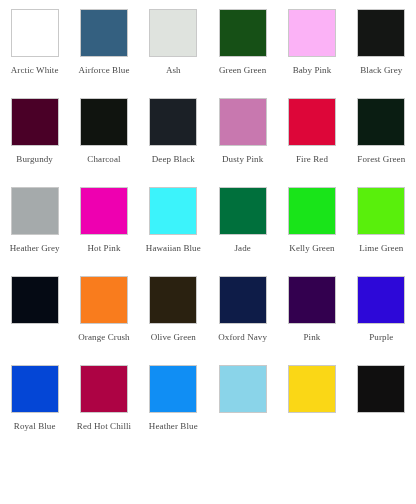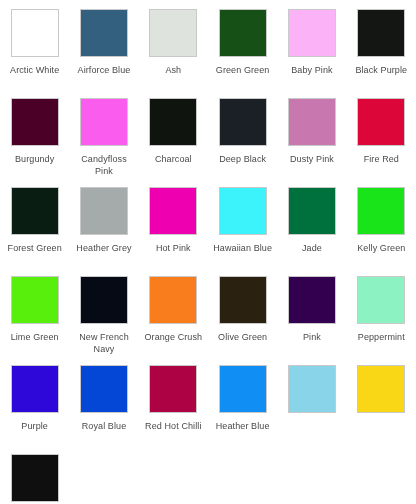--- a/index.html
+++ b/index.html
@@ -37,20 +37,21 @@
   }
   .swatch-label {
     margin-top: 7px;
     width: 66px;
     text-align: center;
     font-size: 9px;
     line-height: 12px;
     color: #4a4a4a;
     letter-spacing: 0.1px;
     word-wrap: break-word;
+    font-family: Liberation Serif, serif;
   }
 </style>
 </head>
 <body>
 
 <div id="swatch-grid">
     <div class="swatch-cell">
       <div class="swatch-chip" style="background: rgb(255, 255, 255);"></div>
       <div class="swatch-label">Arctic White</div>
     </div>
@@ -65,29 +66,25 @@
     <div class="swatch-cell">
       <div class="swatch-chip" style="background: rgb(22, 80, 22);"></div>
       <div class="swatch-label">Green Green</div>
     </div>
     <div class="swatch-cell">
       <div class="swatch-chip" style="background: rgb(251, 178, 246);"></div>
       <div class="swatch-label">Baby Pink</div>
     </div>
     <div class="swatch-cell">
       <div class="swatch-chip" style="background: rgb(20, 22, 20);"></div>
-      <div class="swatch-label">Black Purple</div>
+      <div class="swatch-label">Black Grey</div>
     </div>
     <div class="swatch-cell">
       <div class="swatch-chip" style="background: rgb(74, 0, 39);"></div>
       <div class="swatch-label">Burgundy</div>
-    </div>
-    <div class="swatch-cell">
-      <div class="swatch-chip" style="background: rgb(250, 92, 238);"></div>
-      <div class="swatch-label">Candyfloss Pink</div>
     </div>
     <div class="swatch-cell">
       <div class="swatch-chip" style="background: rgb(16, 20, 15);"></div>
       <div class="swatch-label">Charcoal</div>
     </div>
     <div class="swatch-cell">
       <div class="swatch-chip" style="background: rgb(27, 32, 38);"></div>
       <div class="swatch-label">Deep Black</div>
     </div>
     <div class="swatch-cell">
@@ -121,37 +118,36 @@
     <div class="swatch-cell">
       <div class="swatch-chip" style="background: rgb(25, 228, 25);"></div>
       <div class="swatch-label">Kelly Green</div>
     </div>
     <div class="swatch-cell">
       <div class="swatch-chip" style="background: rgb(89, 239, 12);"></div>
       <div class="swatch-label">Lime Green</div>
     </div>
     <div class="swatch-cell">
       <div class="swatch-chip" style="background: rgb(5, 10, 20);"></div>
-      <div class="swatch-label">New French Navy</div>
     </div>
     <div class="swatch-cell">
       <div class="swatch-chip" style="background: rgb(249, 124, 29);"></div>
       <div class="swatch-label">Orange Crush</div>
     </div>
     <div class="swatch-cell">
       <div class="swatch-chip" style="background: rgb(42, 33, 16);"></div>
       <div class="swatch-label">Olive Green</div>
     </div>
     <div class="swatch-cell">
+      <div class="swatch-chip" style="background: rgb(14, 28, 72);"></div>
+      <div class="swatch-label">Oxford Navy</div>
+    </div>
+    <div class="swatch-cell">
       <div class="swatch-chip" style="background: rgb(51, 0, 79);"></div>
       <div class="swatch-label">Pink</div>
-    </div>
-    <div class="swatch-cell">
-      <div class="swatch-chip" style="background: rgb(141, 242, 193);"></div>
-      <div class="swatch-label">Peppermint</div>
     </div>
     <div class="swatch-cell">
       <div class="swatch-chip" style="background: rgb(45, 8, 216);"></div>
       <div class="swatch-label">Purple</div>
     </div>
     <div class="swatch-cell">
       <div class="swatch-chip" style="background: rgb(4, 70, 214);"></div>
       <div class="swatch-label">Royal Blue</div>
     </div>
     <div class="swatch-cell">

